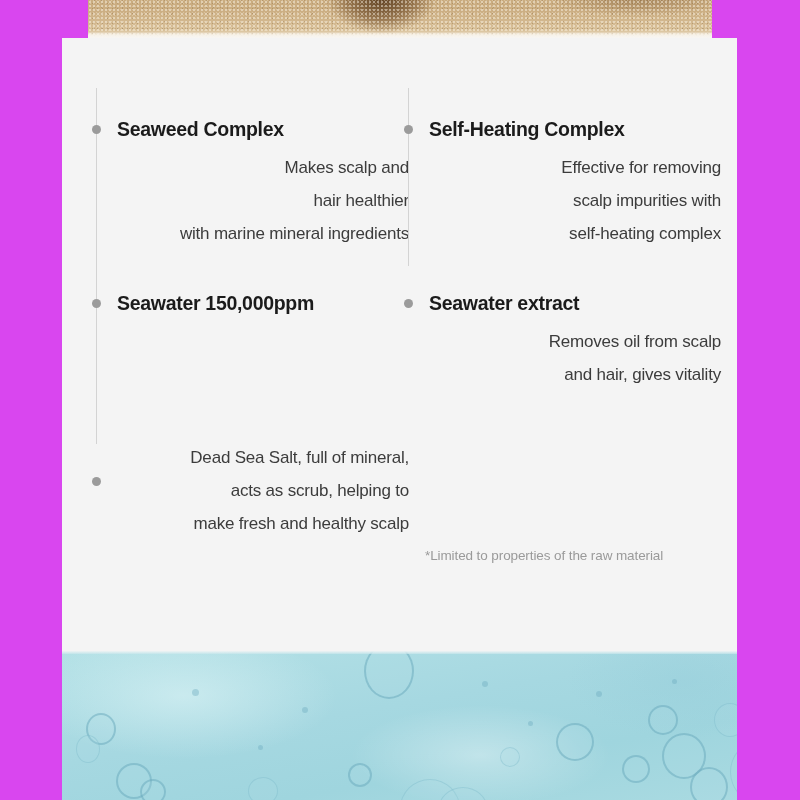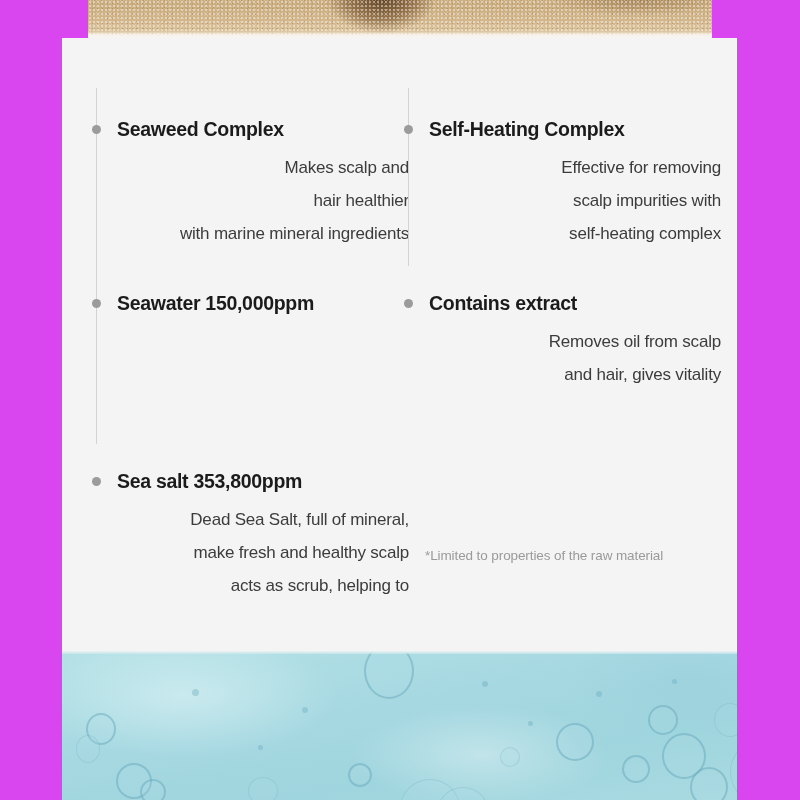--- a/index.html
+++ b/index.html
@@ -229,25 +229,24 @@
         <div class="feature f1">
           <div class="dot"></div>
           <div class="feature-body">
             <h3 class="feature-title">Seawater 150,000ppm</h3>
           </div>
         </div>
 
         <div class="feature f2">
           <div class="dot"></div>
           <div class="feature-body">
-            <h3 class="feature-title">Sea salt 353,800ppm</h3>
             <p class="feature-desc">
               <span>Dead Sea Salt, full of mineral,</span>
+              <span>acts as scrub, helping to</span>
               <span>make fresh and healthy scalp</span>
-              <span>acts as scrub, helping to</span>
             </p>
           </div>
         </div>
       </div>
 
       <div class="column right">
         <div class="rail"></div>
 
         <div class="feature f0">
           <div class="dot"></div>
@@ -257,21 +256,21 @@
               <span>Effective for removing</span>
               <span>scalp impurities with</span>
               <span>self-heating complex</span>
             </p>
           </div>
         </div>
 
         <div class="feature f1">
           <div class="dot"></div>
           <div class="feature-body">
-            <h3 class="feature-title">Contains extract</h3>
+            <h3 class="feature-title">Seawater extract</h3>
             <p class="feature-desc">
               <span>Removes oil from scalp</span>
               <span>and hair, gives vitality</span>
             </p>
           </div>
         </div>
       </div>
 
     </div>
 

